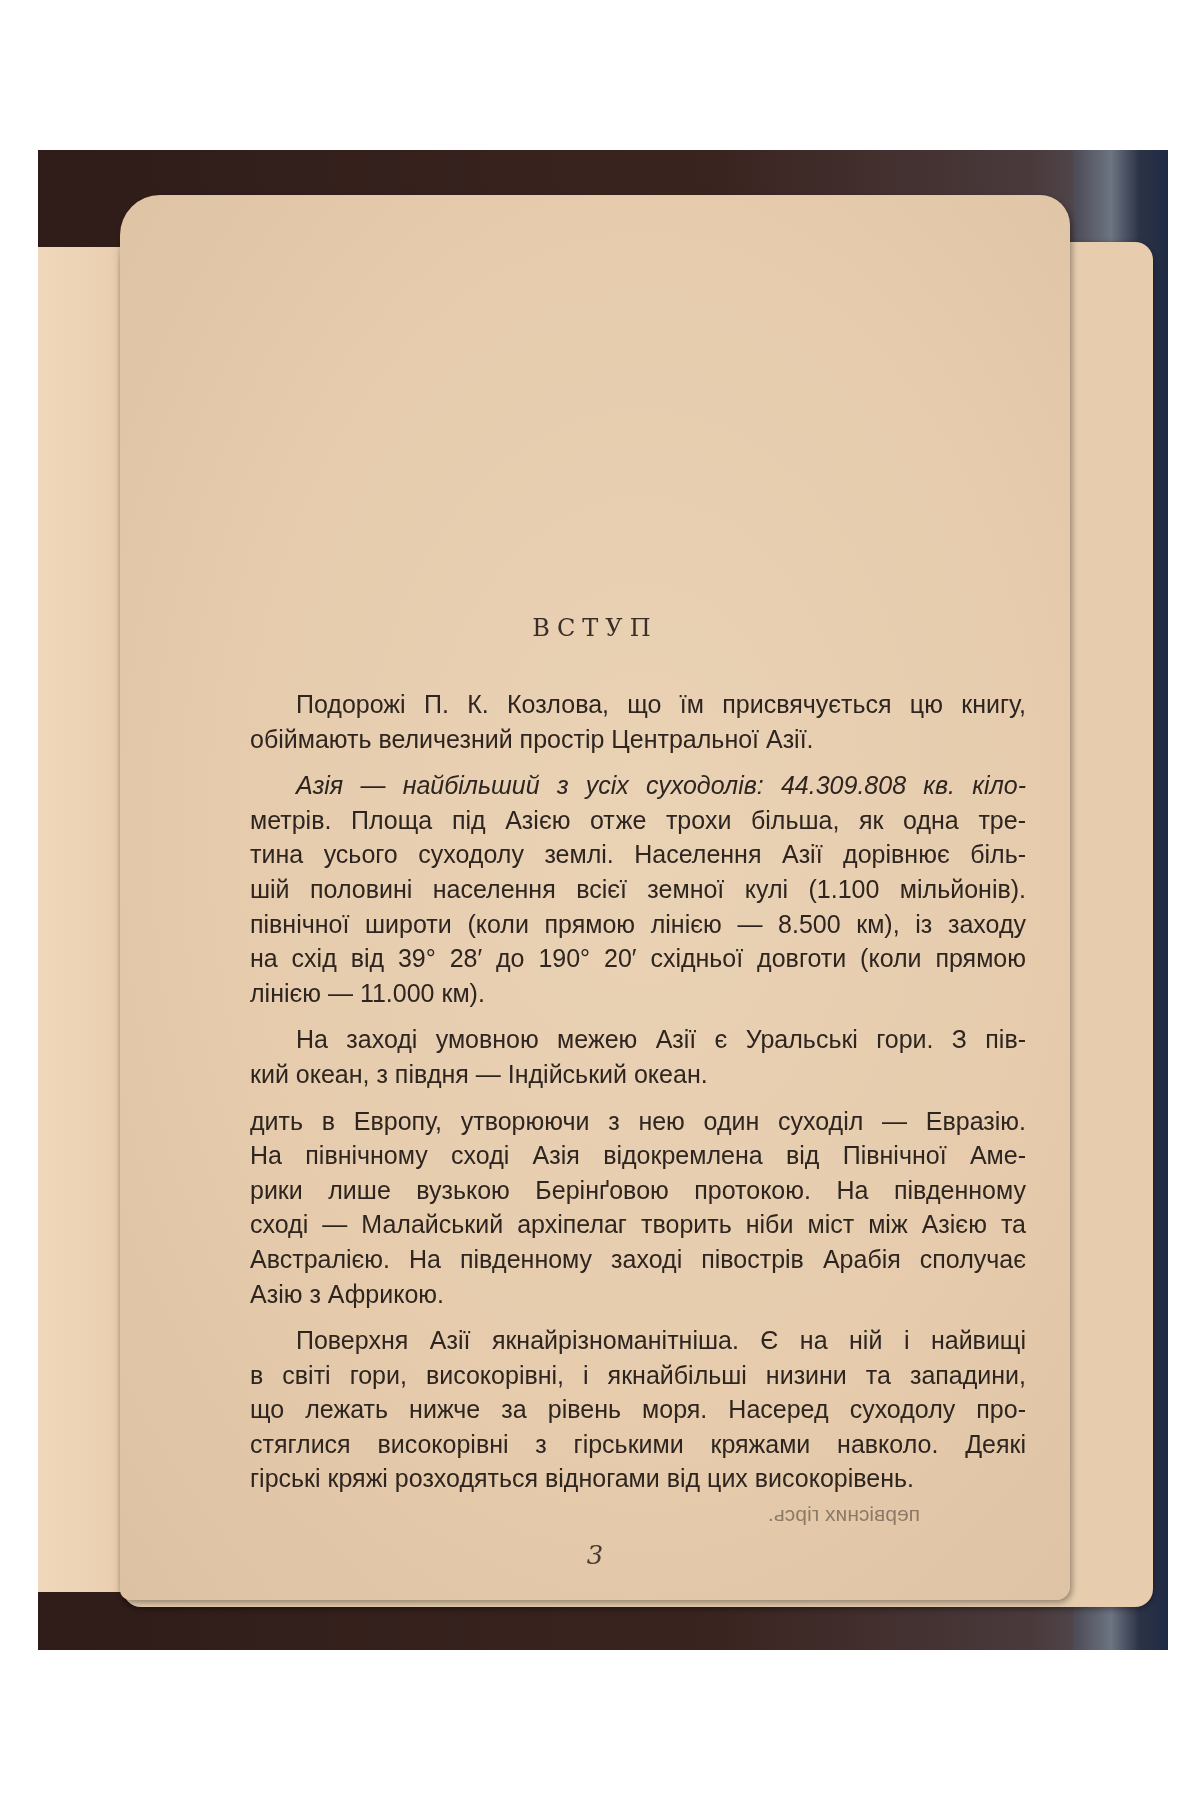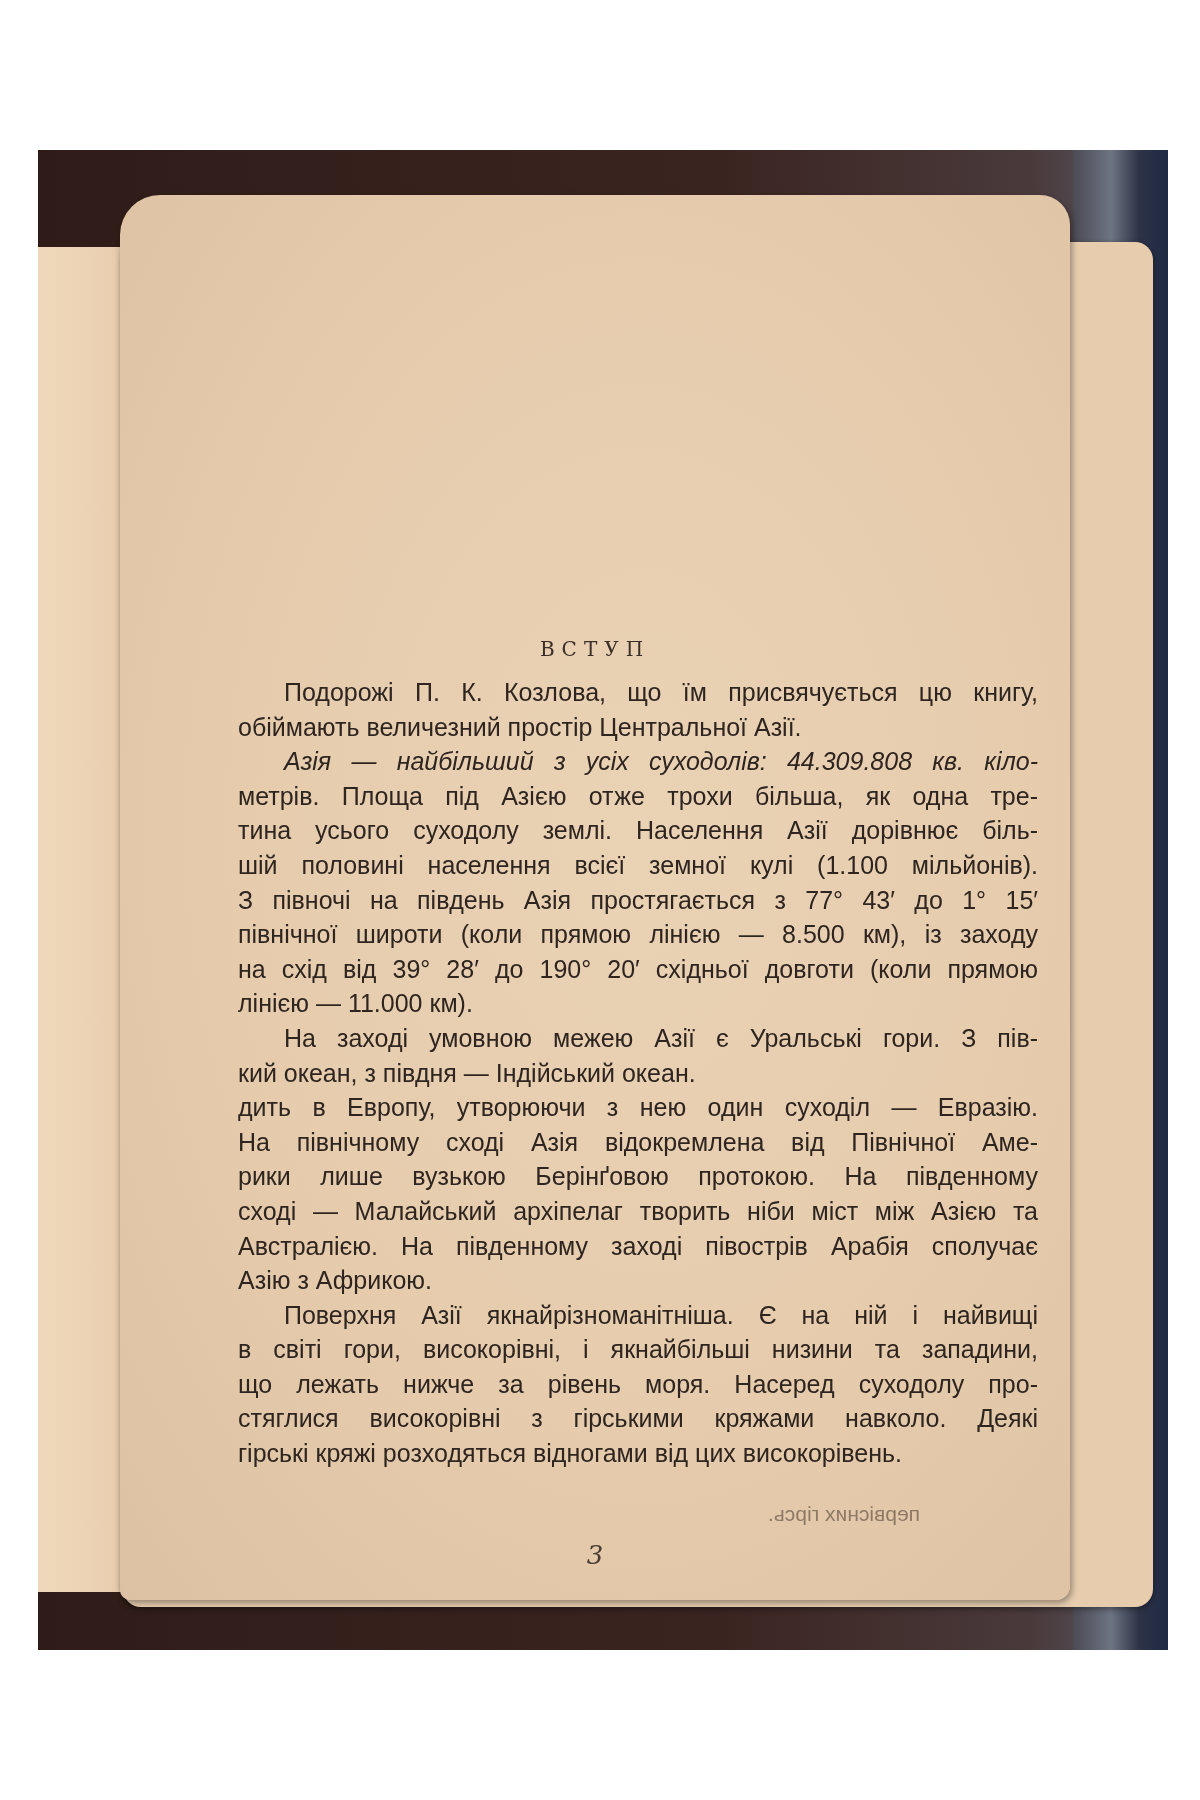--- a/index.html
+++ b/index.html
@@ -8,26 +8,26 @@
     background: linear-gradient(90deg, #2f1c18 0%, #3a2420 60%, #4a3a3c 88%, #5b5f6a 100%); overflow:hidden; }
   .cover-right { position:absolute; right:0; top:0; width:95px; height:100%;
     background: linear-gradient(90deg,#4b4a55,#6d7482 40%,#2c3346 70%,#1f2a44); }
   .left-page { position:absolute; left:0; top:97px; width:90px; height:1345px;
     background: linear-gradient(90deg,#f0d8bc,#ead0b1 80%,#d9bfa0); }
   .under-page { position:absolute; left:85px; top:92px; width:1030px; height:1365px;
     background:#e7cdae; border-radius:18px; box-shadow:0 2px 6px rgba(0,0,0,.4); }
   .page { position:absolute; left:82px; top:45px; width:950px; height:1405px;
     background: radial-gradient(ellipse at 55% 45%, #ead2b5 0%, #e6ccad 55%, #dcc2a2 100%);
     border-radius:40px 30px 14px 10px; box-shadow: 2px 3px 6px rgba(0,0,0,.35); }
-  .title { position:absolute; left:0; width:100%; top:442px; text-align:center;
-    font-family:"DejaVu Serif", serif; font-size:20px; letter-spacing:7px; color:#3a2e28; }
+  .title { position:absolute; left:0; width:100%; top:419px; text-align:center;
+    font-family:"DejaVu Serif", serif; font-size:24px; letter-spacing:7px; color:#3a2e28; }
   .text { position:absolute; left:118px; top:480px; width:800px;
     font-family:"Liberation Sans Narrow","Liberation Sans", sans-serif; font-size:25px;
     line-height:34.6px; color:#2e2520; text-align:justify; }
-  .text p { margin:0; text-indent:46px; }
+  .text p { margin:12px; text-indent:46px; }
   .line { display:block; text-align:justify; text-align-last:justify; white-space:nowrap; }
   .line.last { text-align-last:left; }
   .bold { font-weight:bold; color:#201a16; }
   .pagenum { position:absolute; left:0; width:100%; top:1345px; text-align:center;
     font-family:"DejaVu Serif", serif; font-style:italic; font-size:26px; color:#4a3d35; }
   .bleed { position:absolute; left:648px; top:1307px; font-family:"Liberation Sans", sans-serif;
     font-size:21px; color:rgba(70,55,45,.55); transform:scaleX(-1); }
 </style>
 </head>
 <body>
@@ -41,21 +41,20 @@
     <div class="text" id="text">
         <p style="text-indent: 0px;">
           <span class="line" style="padding-left: 46px;">Подорожі П. К. Козлова, що їм присвячується цю книгу,</span>
           <span class="line last">обіймають величезний простір Центральної Азії.</span>
         </p>
         <p style="text-indent: 0px;">
           <span class="line" style="padding-left: 46px; font-style: italic;">Азія — найбільший з усіх суходолів: 44.309.808 кв. кіло-</span>
           <span class="line">метрів. Площа під Азією отже трохи більша, як одна тре-</span>
           <span class="line">тина усього суходолу землі. Населення Азії дорівнює біль-</span>
           <span class="line">шій половині населення всієї земної кулі (1.100 мільйонів).</span>
-          <span class="line">З півночі на південь Азія простягається з 77° 43′ до 1° 15′</span>
           <span class="line">північної широти (коли прямою лінією — 8.500 км), із заходу</span>
           <span class="line">на схід від 39° 28′ до 190° 20′ східньої довготи (коли прямою</span>
           <span class="line last">лінією — 11.000 км).</span>
         </p>
         <p style="text-indent: 0px;">
           <span class="line" style="padding-left: 46px;">На заході умовною межею Азії є Уральські гори. З пів-</span>
           <span class="line last">кий океан, з півдня — Індійський океан.</span>
         </p>
         <p style="text-indent: 0px;">
           <span class="line">дить в Европу, утворюючи з нею один суходіл — Евразію.</span>

